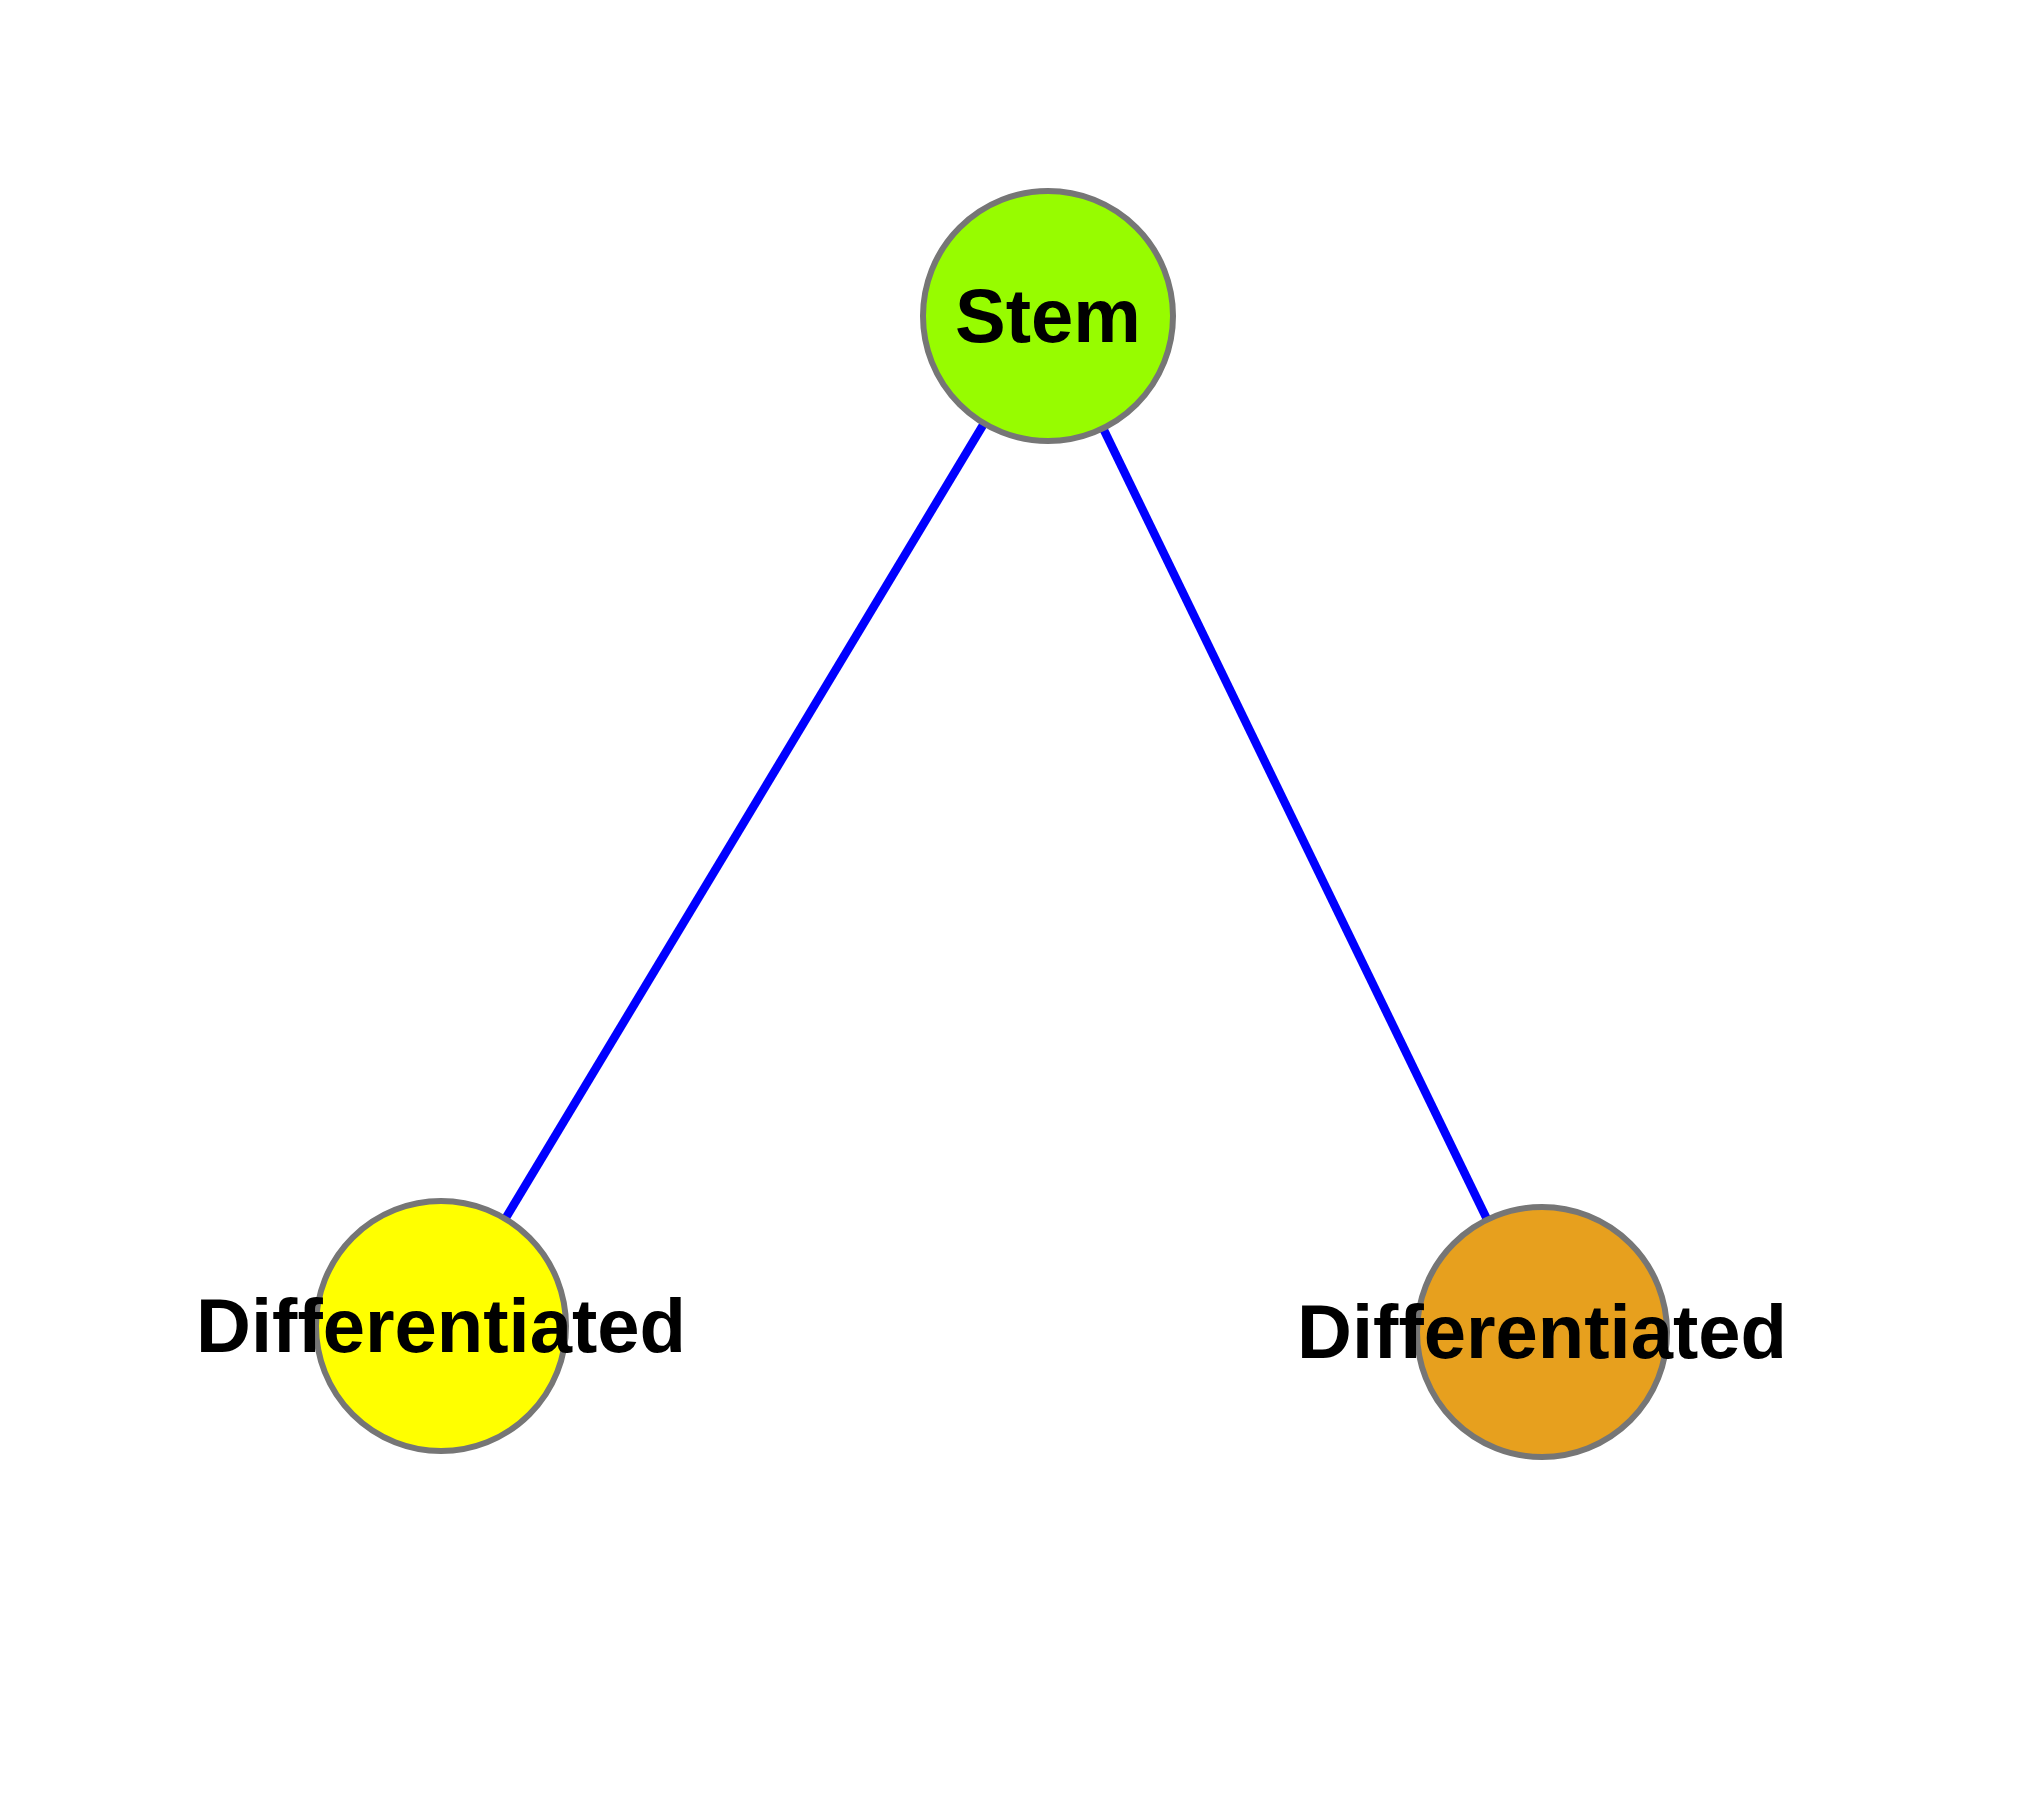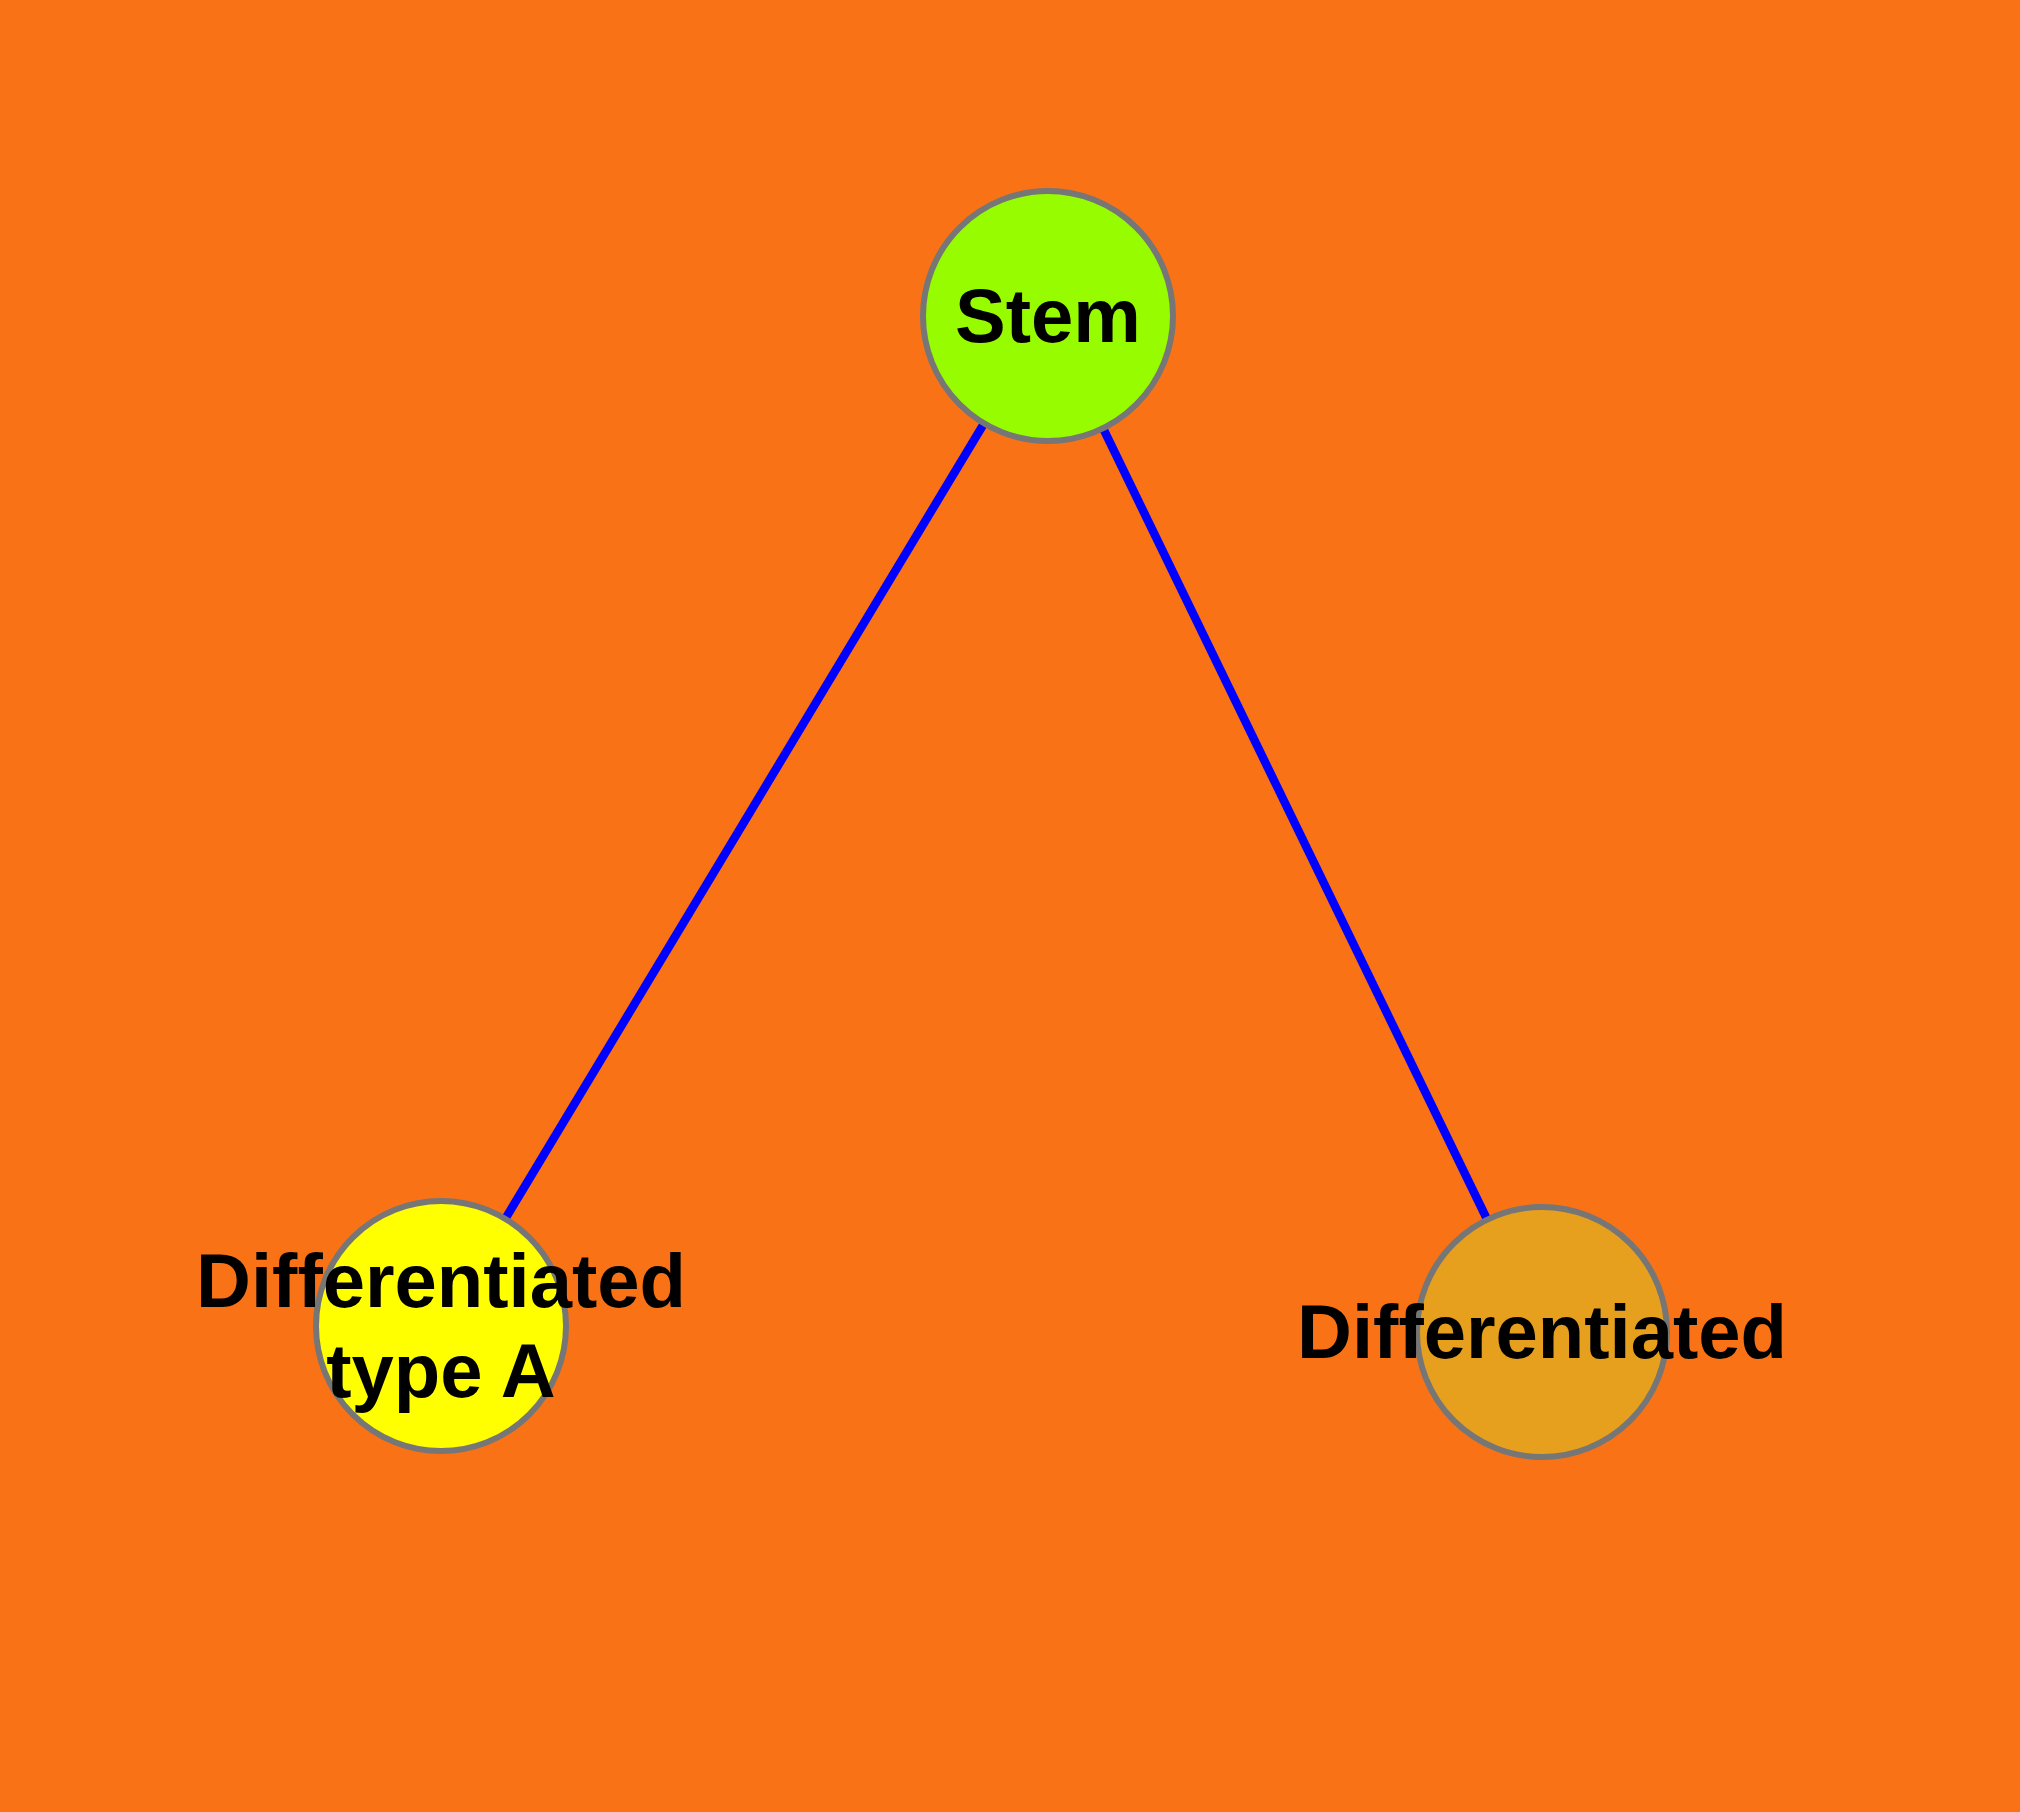--- a/index.html
+++ b/index.html
@@ -37,38 +37,37 @@
     font-family: "Liberation Sans", sans-serif;
     white-space: nowrap;
   }
   .label span {
     display: block;
   }
 </style>
 </head>
 <body style="background: rgb(201, 201, 252);">
 
-<div class="canvas" style="background: #f97316;">
+<div class="canvas" style="background: #ffffff;">
 
   <svg class="edge-layer" width="2021" height="1812" viewBox="0 0 2384 2138">
     <line class="edge" x1="1237" y1="373" x2="520" y2="1564" stroke="#0000FF" stroke-width="10"></line>
     <line class="edge" x1="1237" y1="373" x2="1819" y2="1572" stroke="#0000FF" stroke-width="10"></line>
   </svg>
 
   <div class="node" style="left: 920px; top: 188px; width: 256px; height: 256px; background: rgb(151, 252, 0); border: 6px solid rgb(118, 118, 118);"></div>
   <div class="node" style="left: 313px; top: 1198px; width: 256px; height: 256px; background: rgb(255, 255, 0); border: 6px solid rgb(118, 118, 118);"></div>
   <div class="node" style="left: 1414px; top: 1204px; width: 256px; height: 256px; background: rgb(231, 160, 30); border: 6px solid rgb(118, 118, 118);"></div>
 
   <div class="label" style="left: 1048px; top: 316px; color: rgb(0, 0, 0);">
     <span>Stem</span>
   </div>
 
   <div class="label" style="left: 441px; top: 1326px; color: rgb(0, 0, 0);">
     <span>Differentiated</span>
-    <span>type A</span>
   </div>
 
   <div class="label" style="left: 1542px; top: 1332px; color: rgb(0, 0, 0);">
     <span>Differentiated</span>
   </div>
 
 </div>
 
 
 </body></html>

